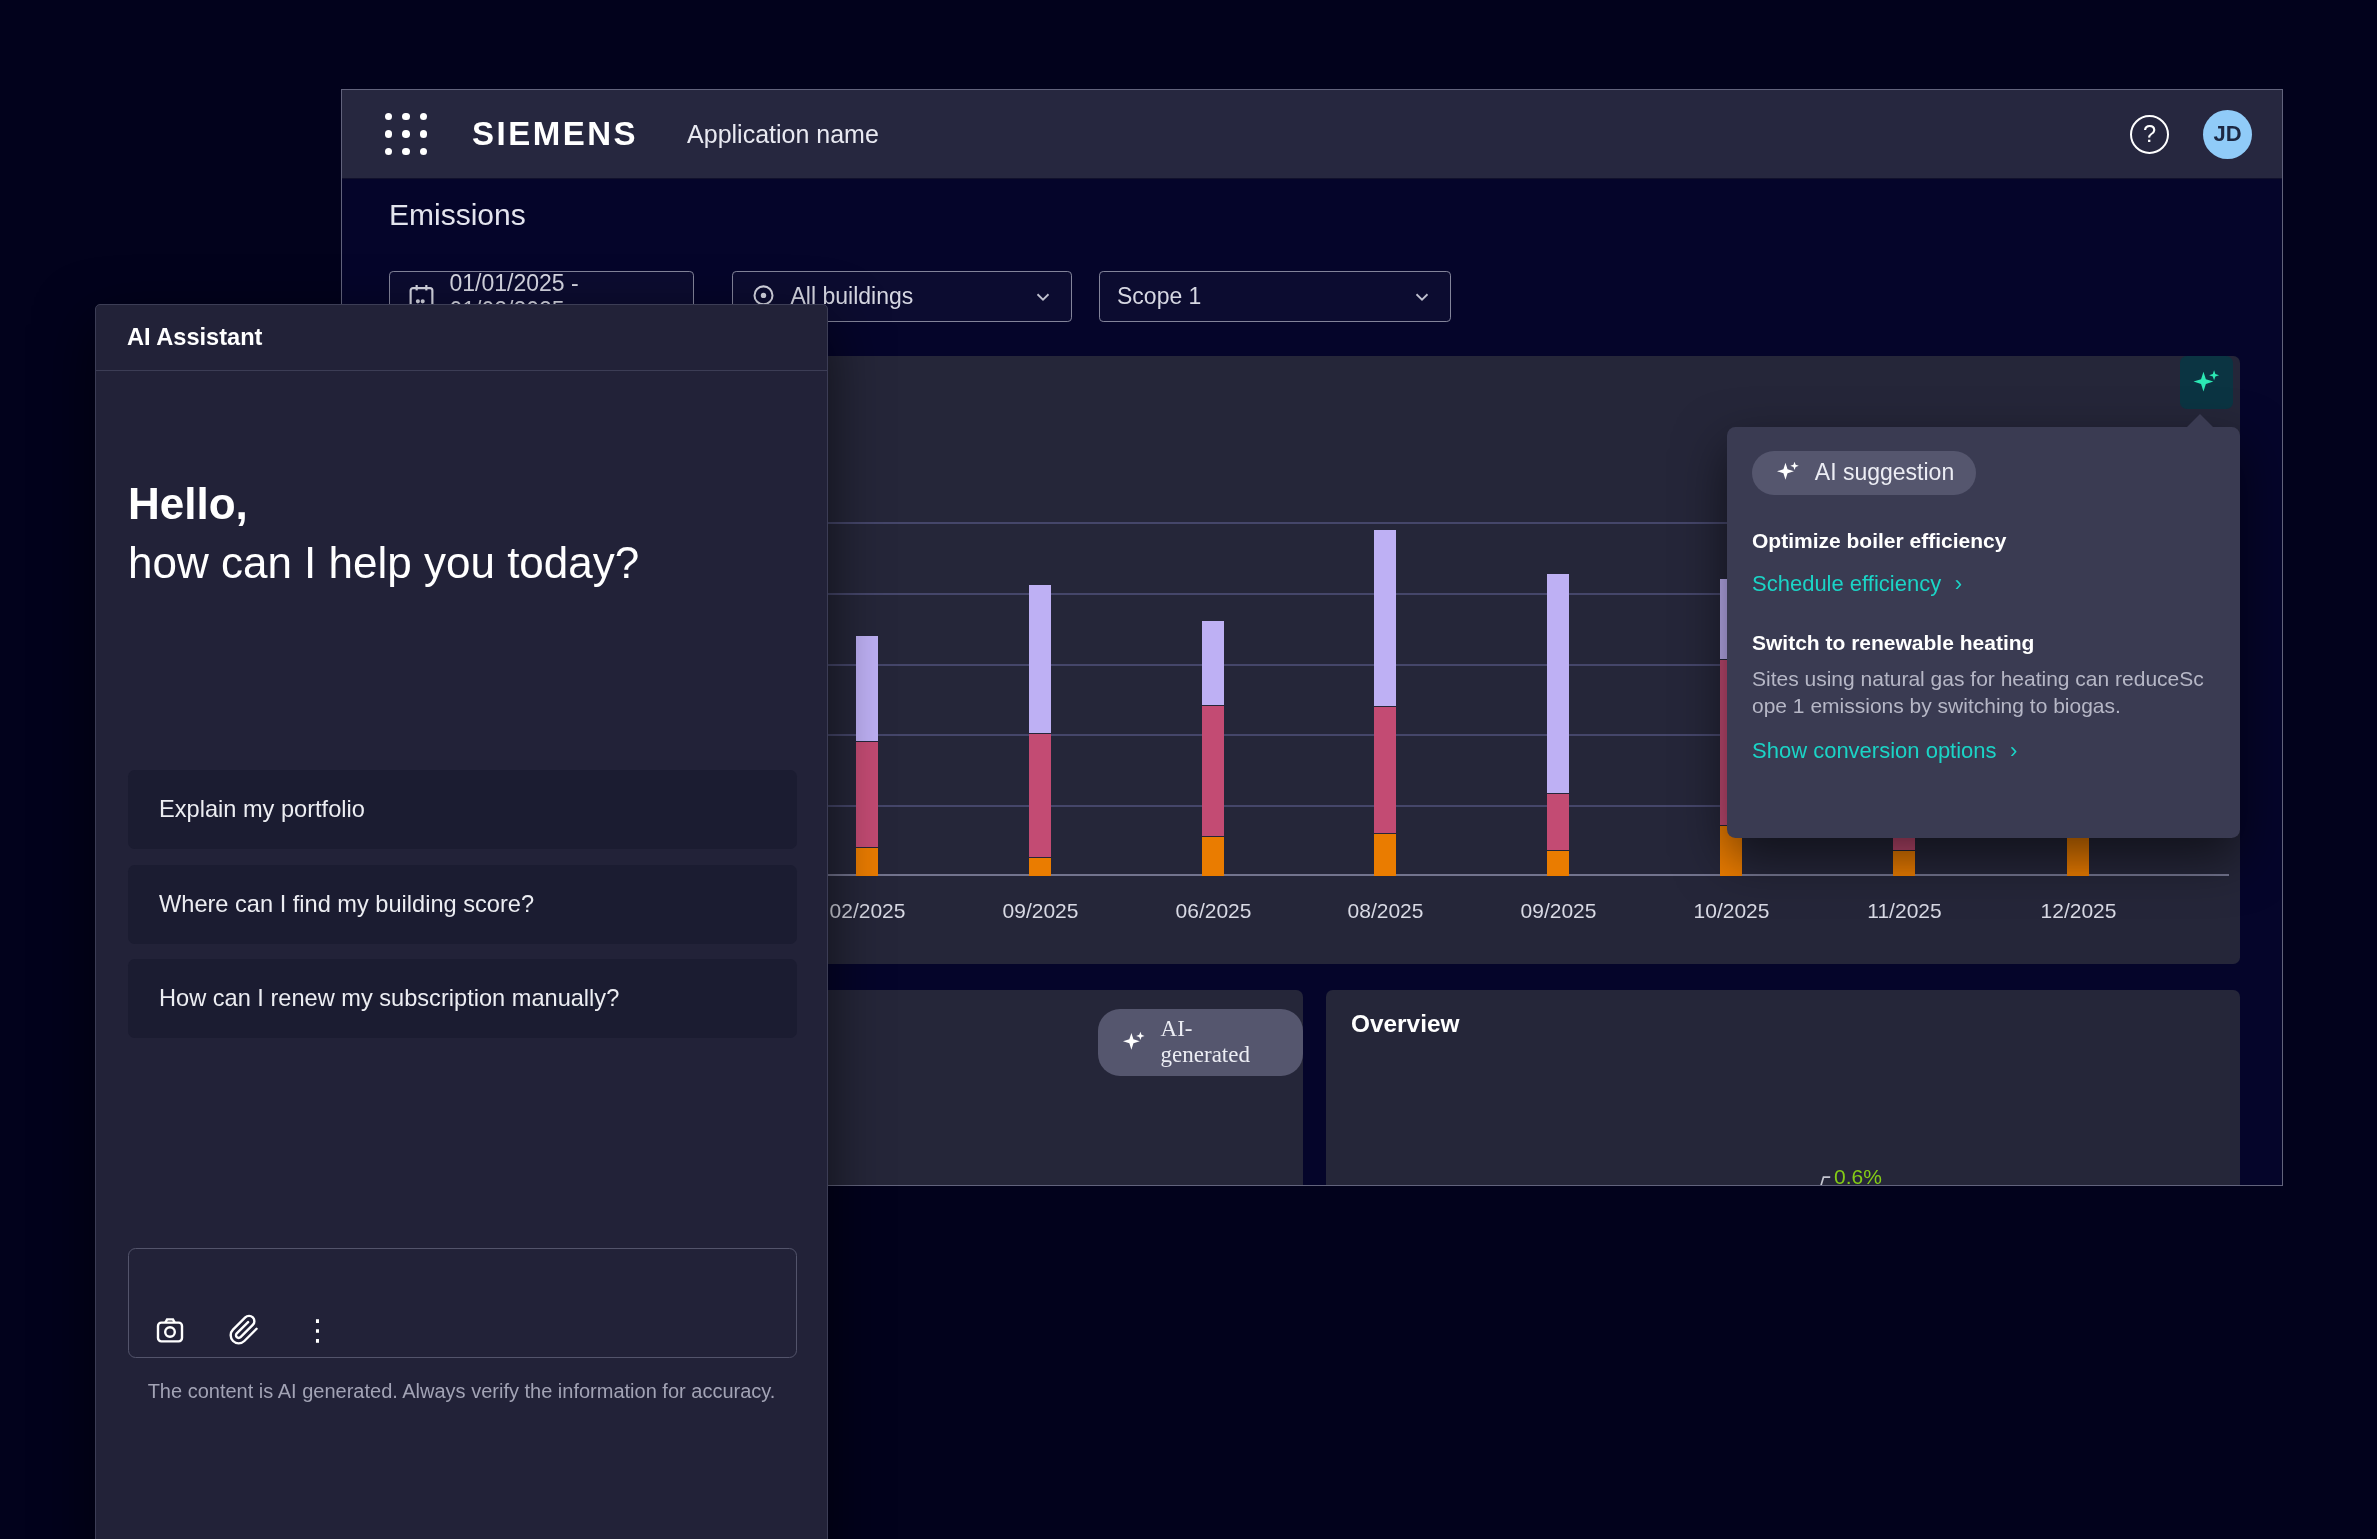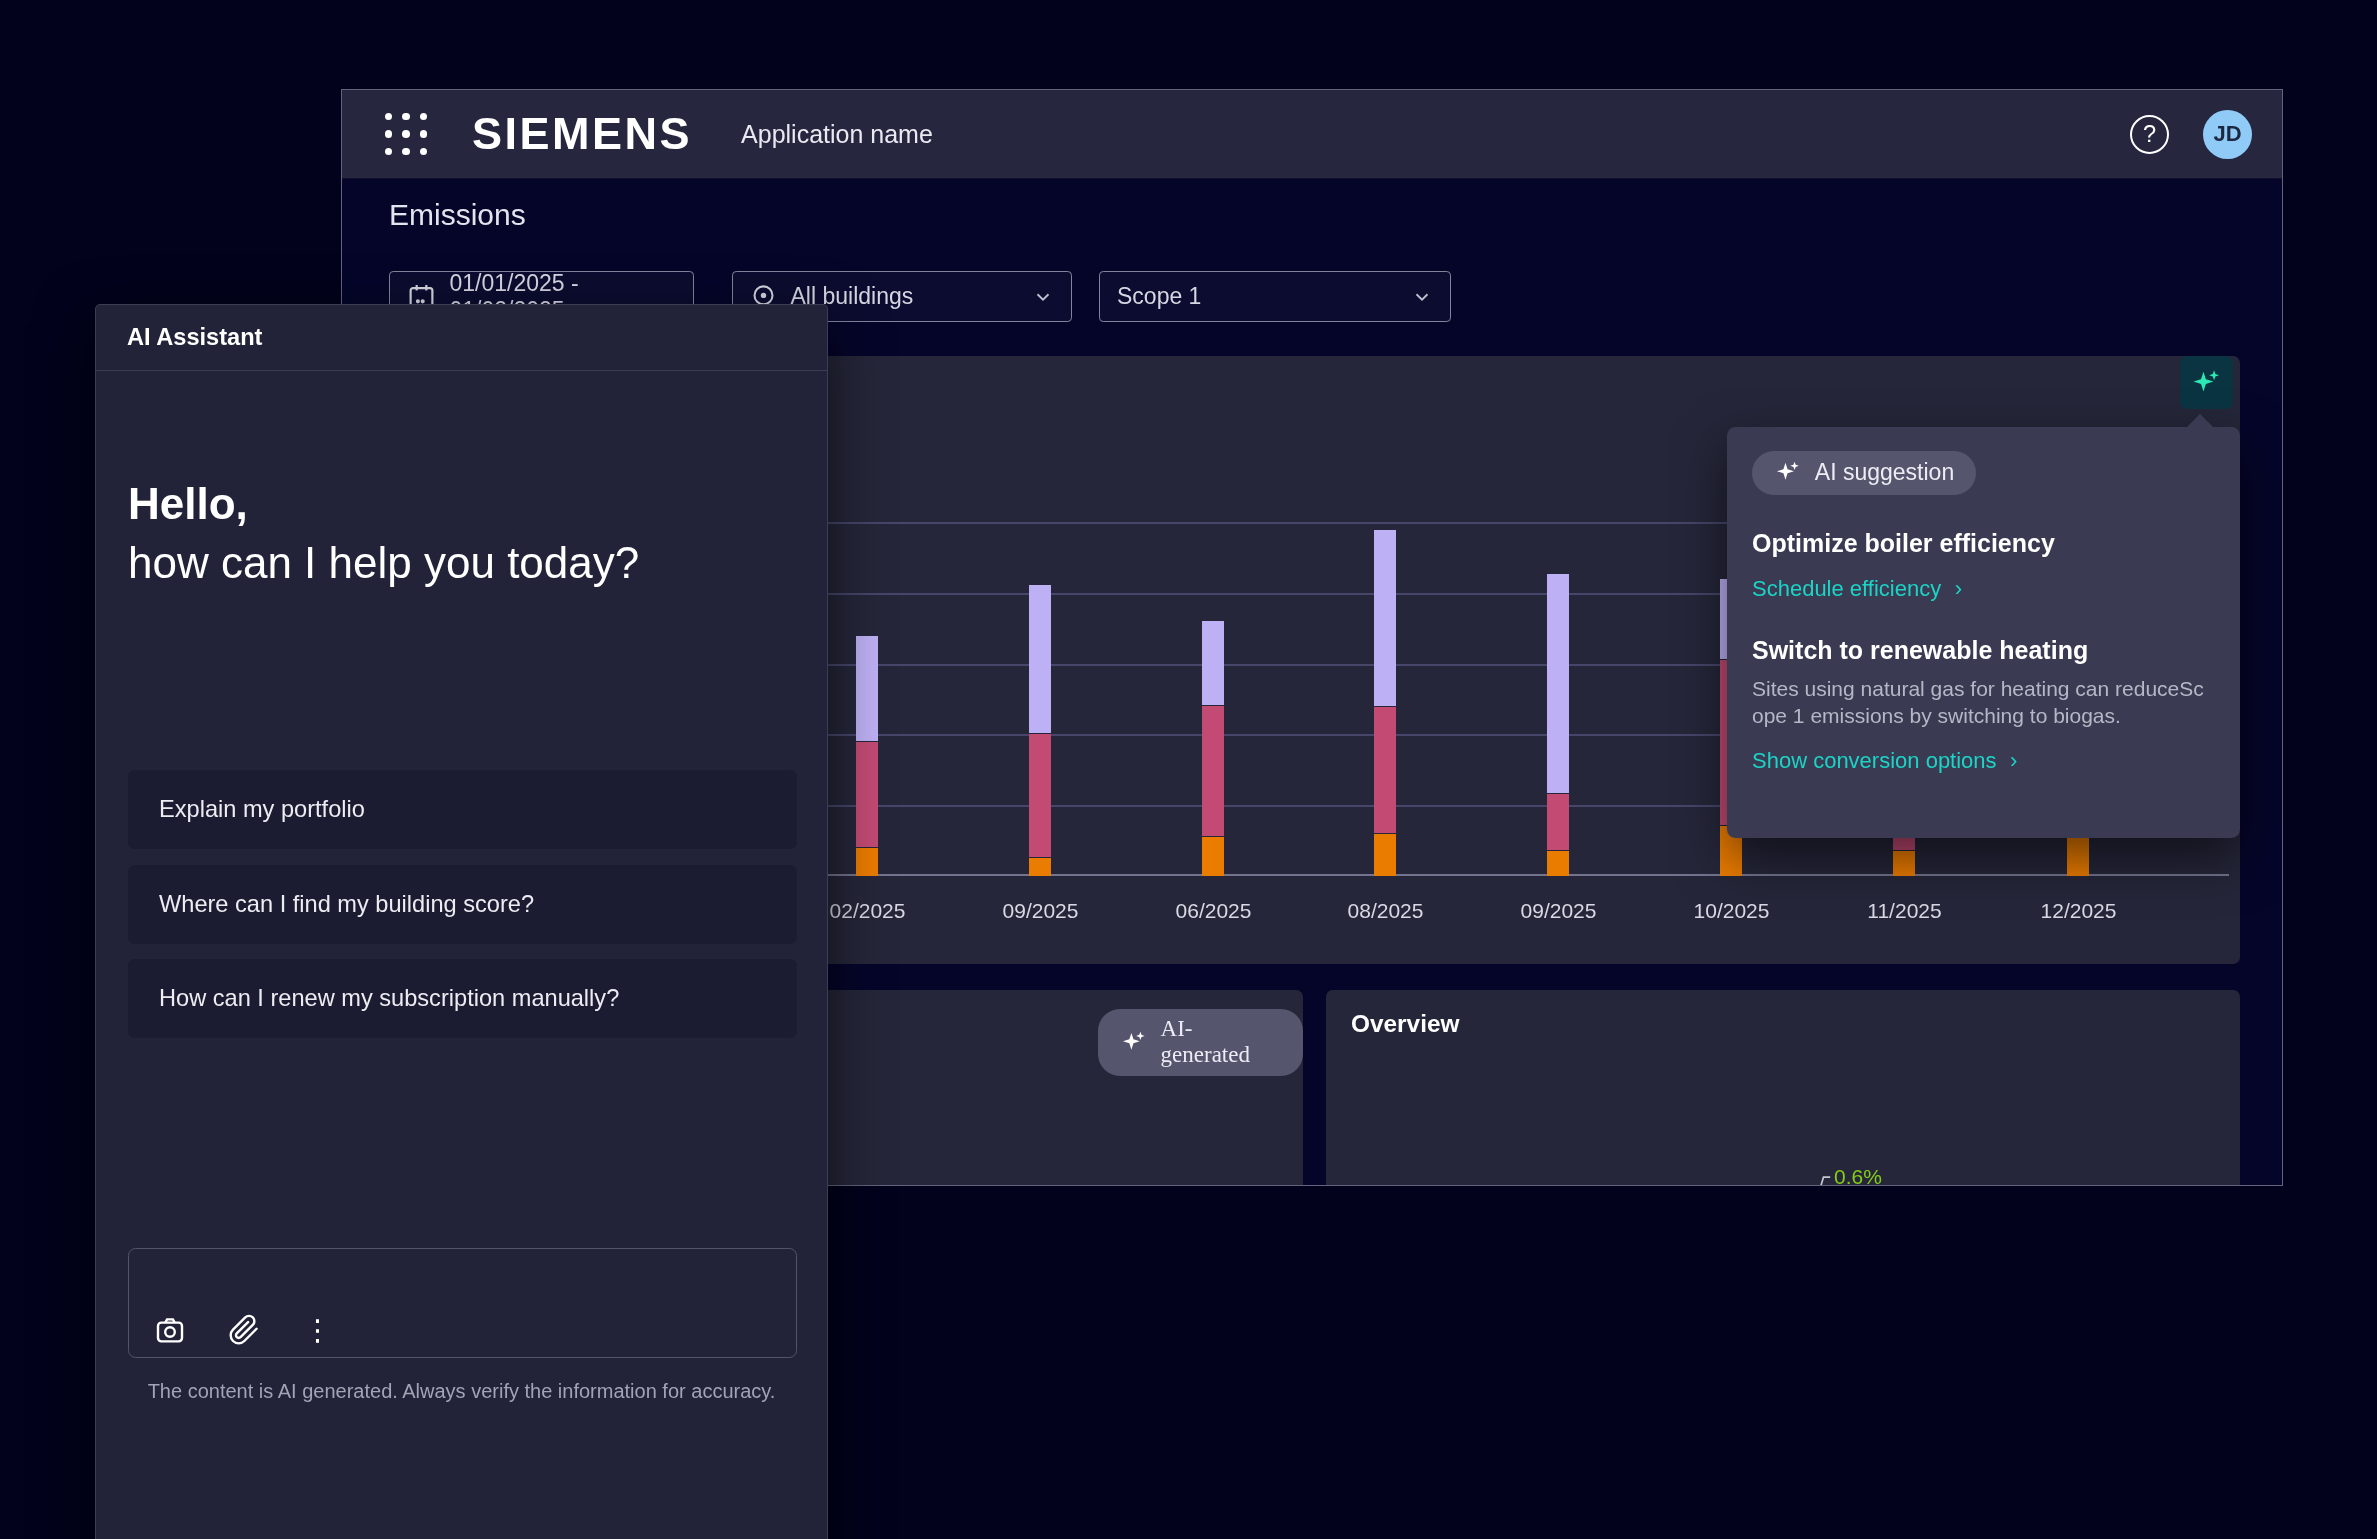--- a/index.html
+++ b/index.html
@@ -9,21 +9,21 @@
 
   
   .app-window { position:absolute; left:341px; top:89px; width:1942px; height:1097px;
     background:#05052a; border:1.7px solid #62637c; overflow:hidden; }
 
   .app-header { position:absolute; left:0; top:0; width:100%; height:89px; background:#26273f;
     border-bottom:1.7px solid #11112c; display:flex; align-items:center; }
   .grid-icon { margin-left:38px; width:52px; height:52px; display:grid;
     grid-template-columns:repeat(3,1fr); align-items:center; justify-items:center; cursor:pointer; }
   .grid-icon i { width:7.6px; height:7.6px; border-radius:50%; background:#fff; }
-  .brand { margin-left:40px; color:#fff; font-weight:bold; font-size:45px; letter-spacing:2.5px; }
+  .brand { margin-left:40px; color:#fff; font-weight:bold; font-size:33px; letter-spacing:2.5px; }
   .app-title { margin-left:49px; color:#e8e9f1; font-size:25px; }
   .header-right { margin-left:auto; margin-right:30px; display:flex; align-items:center; gap:34px; }
   .help-btn { width:39px; height:39px; border-radius:50%; border:2.5px solid #fff; color:#fff;
     font-size:23.6px; display:flex; align-items:center; justify-content:center; cursor:pointer; }
   .avatar { width:49px; height:49px; border-radius:50%; background:#90cbf8; color:#1c2742;
     font-weight:bold; font-size:22px; display:flex; align-items:center; justify-content:center; cursor:pointer; }
 
   .page-title { position:absolute; left:47px; top:108px; color:#e3e4ee; font-size:30px; }
 
   
@@ -52,21 +52,21 @@
     color:#d8d9e4; font-size:21px; }
 
   
   .ai-popup { position:absolute; left:1385px; top:337px; width:513px; height:411px;
     background:#3a3b52; border-radius:8.4px; z-index:6; box-shadow:0 20px 51px rgba(0,0,0,0.55);
     padding:23.6px 25px; }
   .ai-popup .caret { position:absolute; top:-13.5px; left:459px; width:0; height:0;
     border-left:14.3px solid transparent; border-right:14.3px solid transparent; border-bottom:14.3px solid #3a3b52; }
   .pill { display:inline-flex; align-items:center; gap:11.8px; background:#55566e; color:#ecedf4;
     border-radius:22px; padding:7.6px 22px; font-size:23px; }
-  .sug-title { color:#fff; font-size:25px; font-weight:bold; margin-top:34px; }
+  .sug-title { color:#fff; font-size:21px; font-weight:bold; margin-top:34px; }
   .sug-body { color:#b6b7c6; font-size:21px; line-height:27px; margin-top:10px; }
   .sug-link { color:#1bd4c6; font-size:22px; margin-top:18.5px; cursor:pointer; display:flex; align-items:center; gap:13.5px; }
 
   
   .kpi-card { position:absolute; left:44px; top:900px; width:917px; height:312px;
     background:#252639; border-radius:6.7px; }
   .kpi-badge { position:absolute; left:712px; top:18.5px;font-family:Liberation Serif, serif; }
 
   .overview-card { position:absolute; left:984px; top:900px; width:914px; height:312px;
     background:#252639; border-radius:6.7px; overflow:hidden; }

